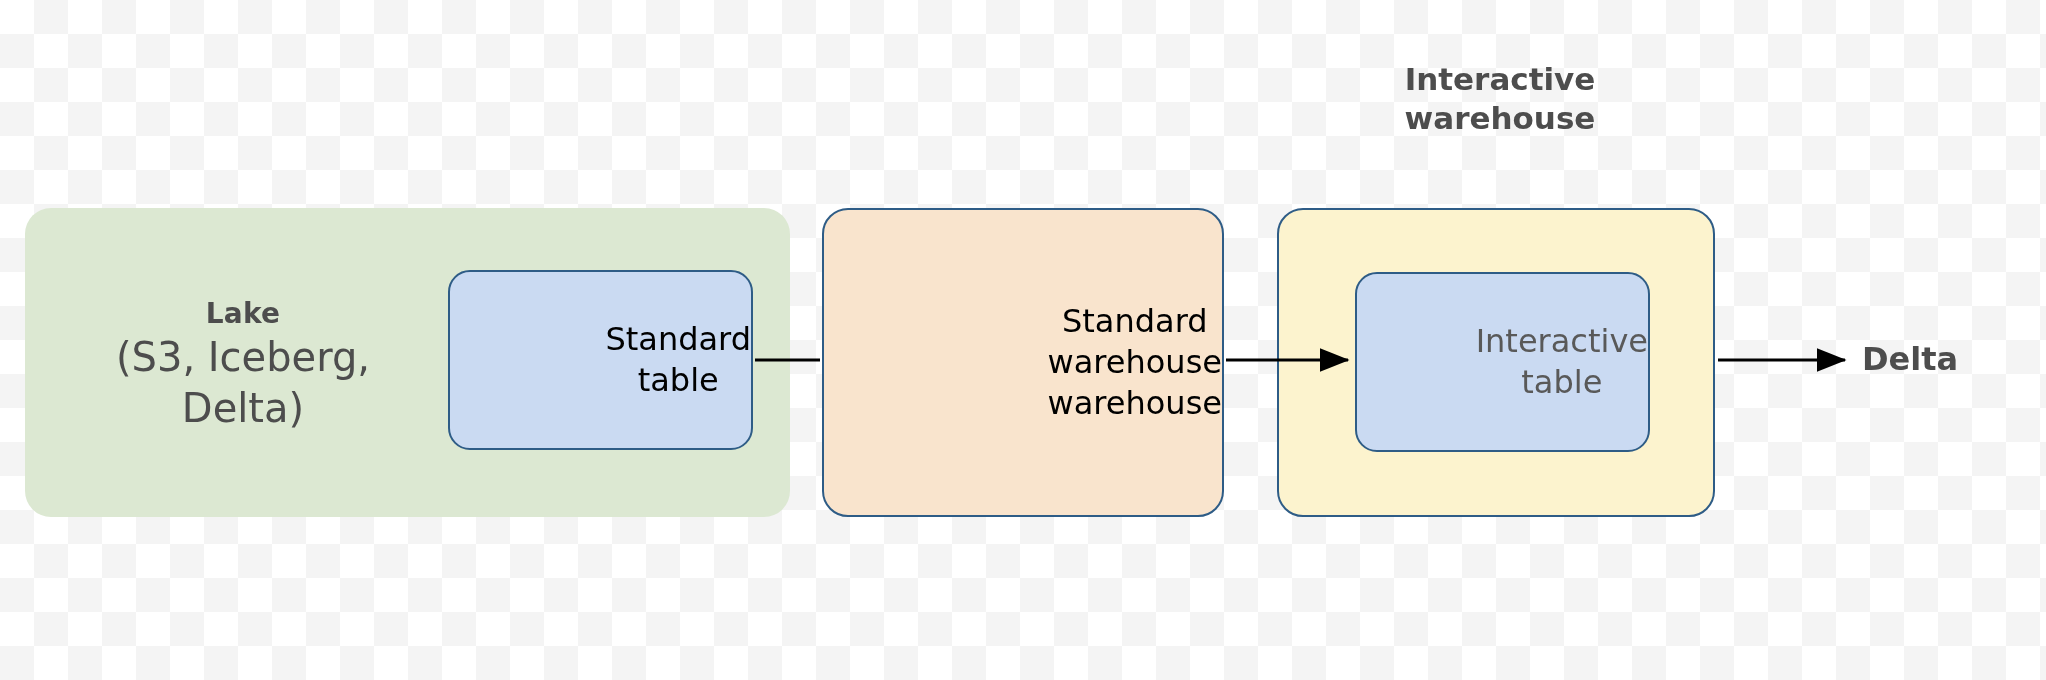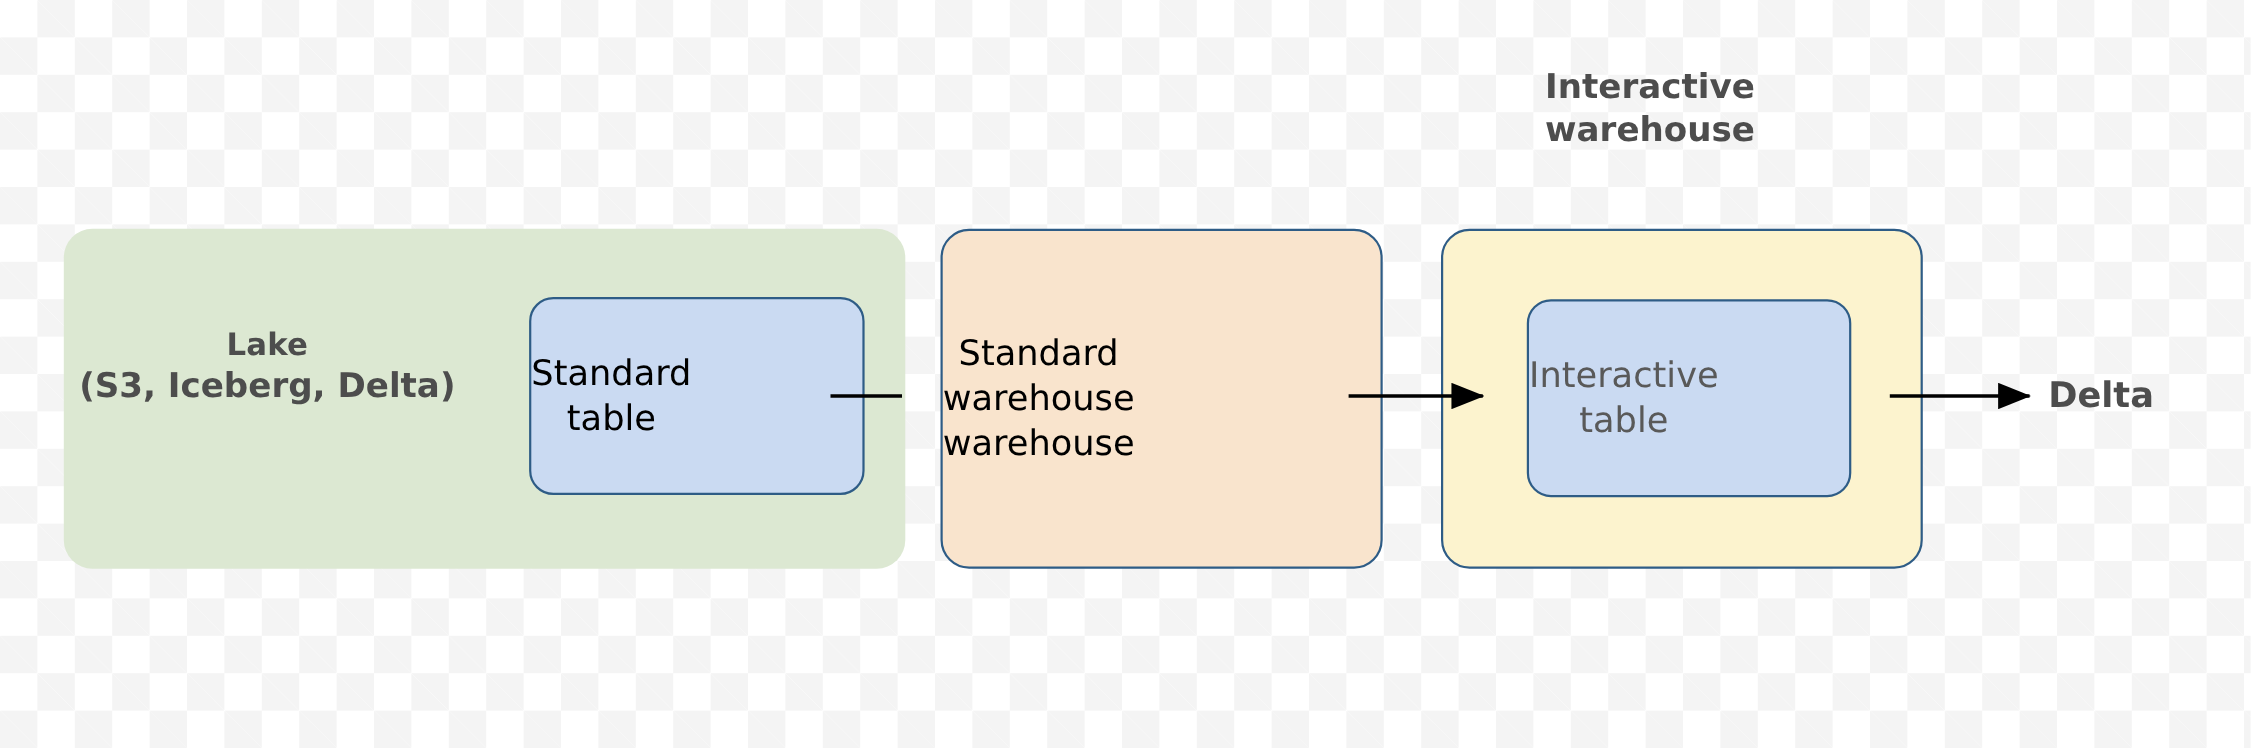--- a/index.html
+++ b/index.html
@@ -25,23 +25,22 @@
       linear-gradient(45deg, #f4f4f4 25%, transparent 25%, transparent 75%, #f4f4f4 75%);
     background-size: 68px 68px;
     background-position: 0 0, 34px 34px;
   }
 
   .node {
     position: absolute;
     box-sizing: border-box;
     display: flex;
     align-items: center;
-    justify-content: flex-start;
+    justify-content: flex-end;
     text-align: center;
-    margin-left: 33px;
   }
 
   
   #lake-group {
     left: 25px;
     top: 208px;
     width: 765px;
     height: 309px;
     background: #dce8d2;
     border-radius: 26px;
@@ -56,22 +55,22 @@
     line-height: 1.28;
   }
   #lake-label .title {
     display: block;
     font-size: 28px;
     font-weight: bold;
     letter-spacing: .2px;
   }
   #lake-label .sub {
     display: block;
-    font-size: 31px;
-    font-weight: bold;
+    font-size: 40px;
+    font-weight: normal;
   }
 
   
   #standard-table {
     left: 448px;
     top: 270px;
     width: 305px;
     height: 180px;
     background: #cadaf2;
     border: 2.5px solid #2e5c86;

